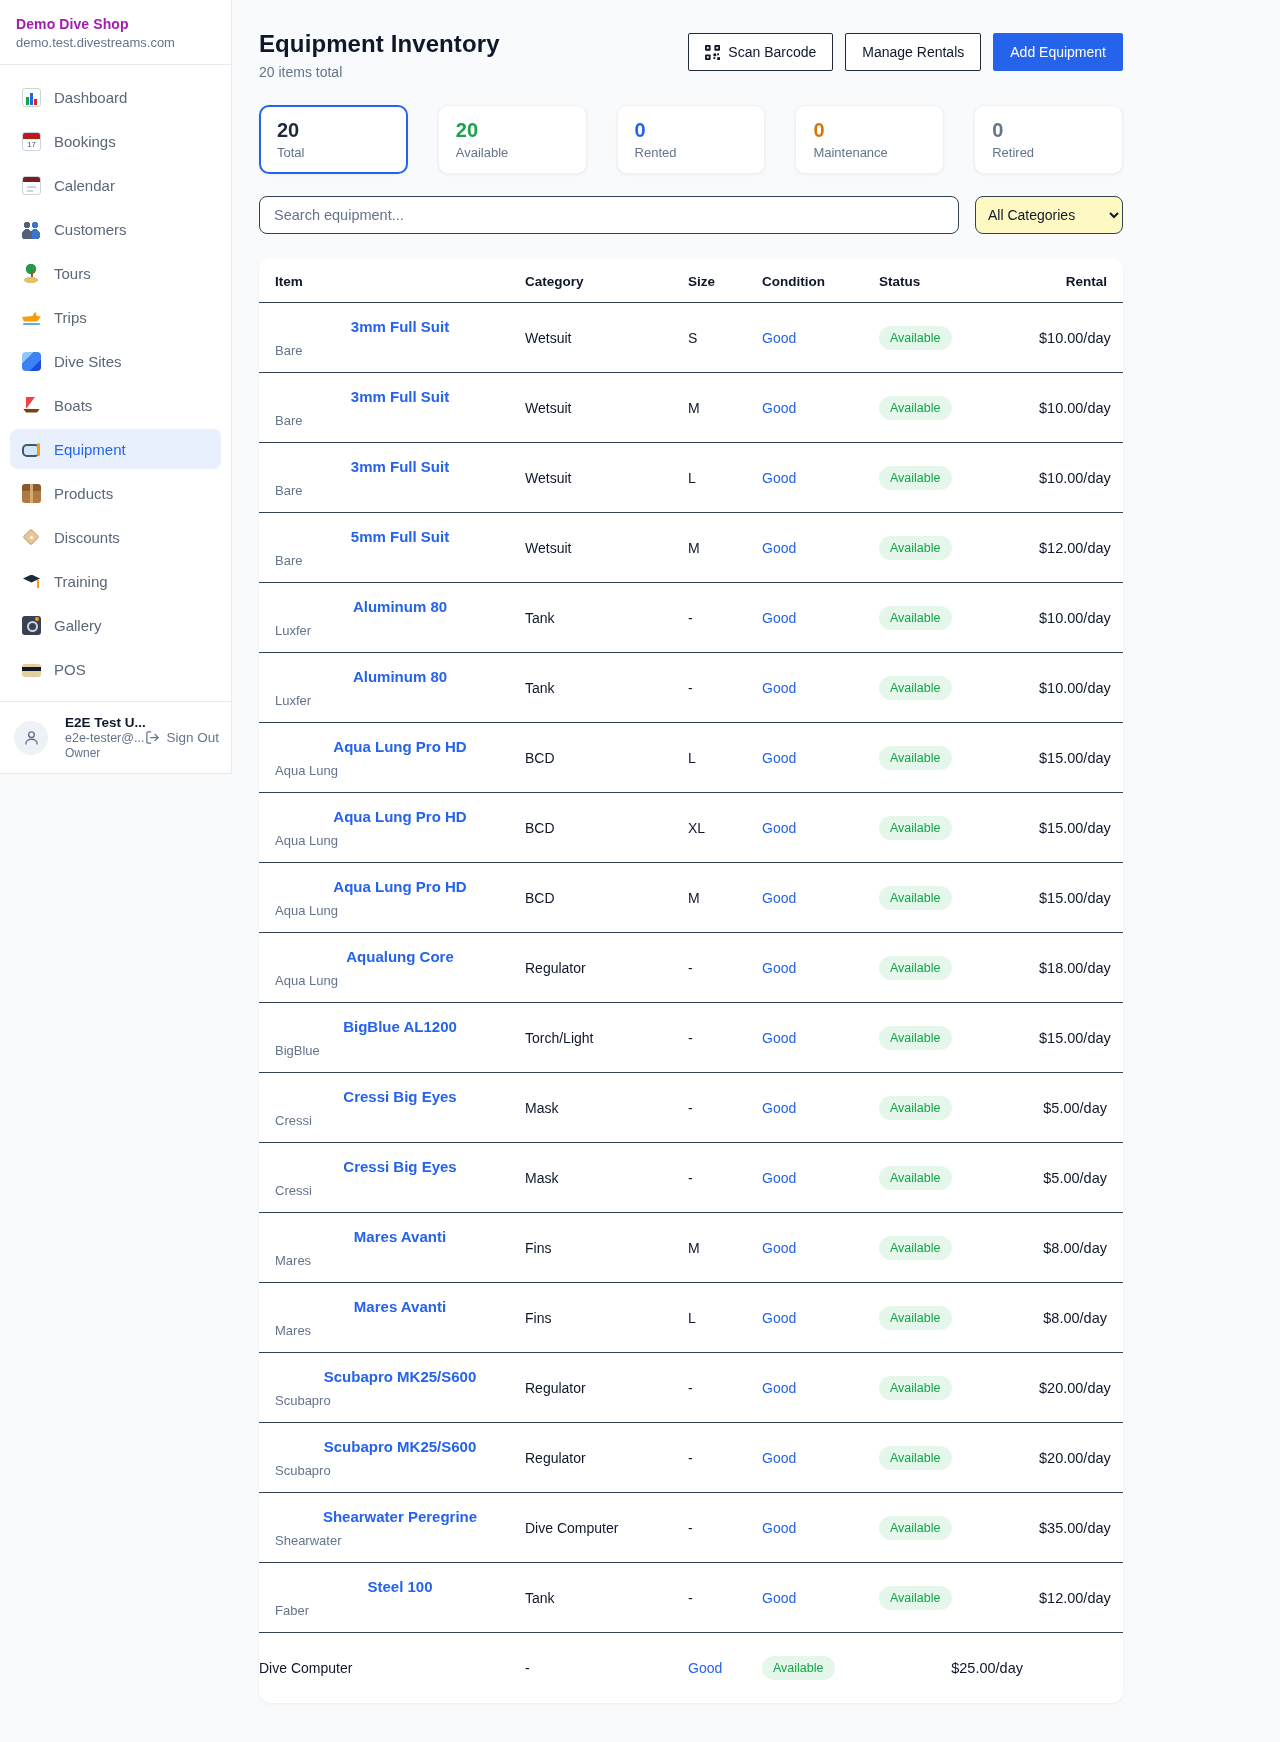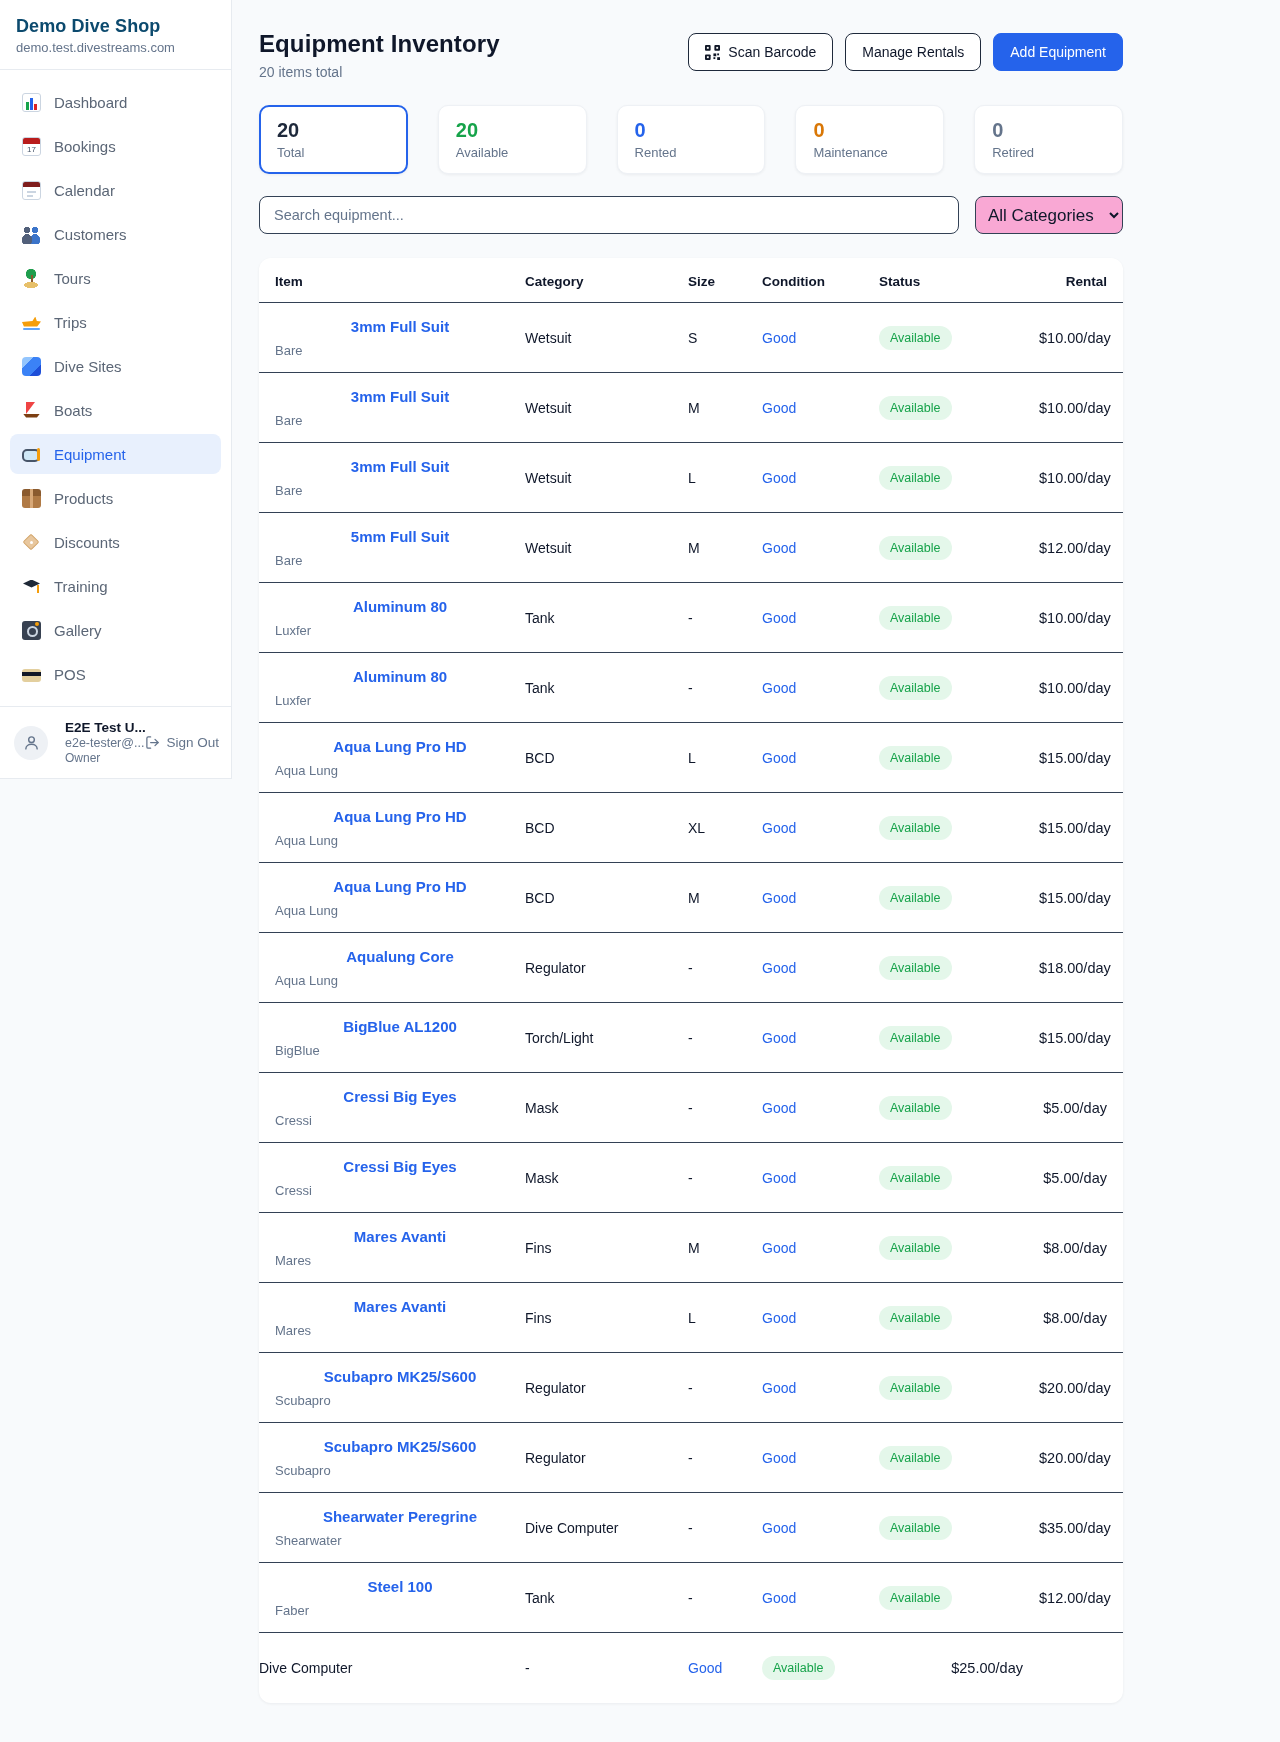--- a/index.html
+++ b/index.html
@@ -3,21 +3,21 @@
 <meta charset="utf-8">
 <style>
   * { margin:0; padding:0; box-sizing:border-box; }
   html,body { width:1280px; height:1742px; overflow:hidden;
     font-family:"Liberation Sans", sans-serif; background:#f8fafc; color:#0f172a; }
 
   
   .sidebar { position:absolute; left:0; top:0; width:232px; background:#fff;
     border-right:1px solid #e7ebf0; border-bottom:1px solid #e7ebf0; }
   .brand-block { padding:16px 16px 14px; border-bottom:1px solid #e7ebf0; }
-  .brand { color:#0c4a6e; font-size:18px; font-weight:800; letter-spacing:.1px; }
+  .brand { color:#a21caf; font-size:14px; font-weight:800; letter-spacing:.1px; }
   .brand-domain { margin-top:3px; color:#64748b; font-size:13px; }
   .nav { padding:12px 10px 8px; }
   .nav-item { display:flex; align-items:center; gap:13px; height:40px; margin-bottom:4px;
     padding:0 12px; border-radius:8px; color:#5b6676; font-size:15px; cursor:pointer; }
   .nav-item.active { background:#e8f0fd; color:#2563eb; font-weight:500; }
 
   
   .nicon { position:relative; width:19px; height:19px; flex:none; display:inline-block; }
   .nicon-dashboard { background:#fff; border:1px solid #cbd5e1; border-radius:3px;
     background-image:linear-gradient(#16a34a,#16a34a),linear-gradient(#2563eb,#2563eb),linear-gradient(#dc2626,#dc2626);
@@ -83,37 +83,37 @@
   .signout { display:flex; align-items:center; gap:6px; color:#64748b; font-size:13.5px;
     white-space:nowrap; cursor:pointer; background:none; border:none; font-family:inherit; }
 
   
   .main { position:absolute; left:232px; top:0; width:891px; padding:30px 0 0 27px; }
   .page-head { display:flex; justify-content:space-between; align-items:flex-start; }
   .page-title { font-size:24px; font-weight:700; color:#0f172a; letter-spacing:.1px; }
   .page-subtitle { margin-top:6px; font-size:14px; color:#64748b; }
   .head-actions { display:flex; gap:12px; margin-top:3px; }
   .btn { display:flex; align-items:center; gap:8px; height:38px; padding:0 16px;
-    border-radius:8px; font-size:14px; font-family:inherit; cursor:pointer;
+    border-radius:2px; font-size:14px; font-family:inherit; cursor:pointer;
     background:#fff; border:1px solid #1e293b; color:#0f172a; }
   .btn-primary { background:#2563eb; border-color:#2563eb; color:#fff; font-weight:500; }
 
   .stats { display:flex; gap:30px; margin-top:25px; }
   .stat-card { flex:1; background:#fff; border-radius:10px; padding:13px 17px;
     border:1px solid #eef1f5; box-shadow:0 1px 3px rgba(15,23,42,.06); cursor:pointer; }
   .stat-card.selected { border:2px solid #2563eb; padding:12px 16px; }
   .stat-value { font-size:20px; font-weight:800; }
   .stat-label { margin-top:3px; font-size:13px; color:#64748b; }
 
   .filter-row { display:flex; gap:16px; margin-top:22px; }
   .search-input { flex:1; height:38px; border:1px solid #334155; border-radius:8px;
     padding:0 14px; font-size:14.5px; font-family:inherit; color:#0f172a; background:#fff; }
   .search-input::placeholder { color:#64748b; }
   .category-select { width:148px; height:38px; border:1px solid #334155; border-radius:8px;
-    background:#f9a8d4; font-size:17px; font-family:inherit; color:#0f172a; padding:4px 8px; }
+    background:#fef9c3; font-size:14px; font-family:inherit; color:#0f172a; padding:4px 8px; }
 
   .table-card { margin-top:24px; background:#fff; border-radius:12px;
     box-shadow:0 1px 3px rgba(15,23,42,.06); overflow:hidden; }
   .tgrid { display:grid; grid-template-columns:266px 163px 74px 117px 160px 1fr; align-items:center; }
   .thead { border-bottom:1.5px solid #334155; }
   .thead > div { font-size:13.5px; font-weight:700; color:#0f172a; padding:16px 0 13px; }
   .c-first { padding-left:16px !important; }
   .c-last  { padding-right:16px !important; text-align:right; }
   .trow { border-bottom:1px solid #334155; padding:13px 0; min-height:70px; }
   .trow:last-child { border-bottom:none; }

